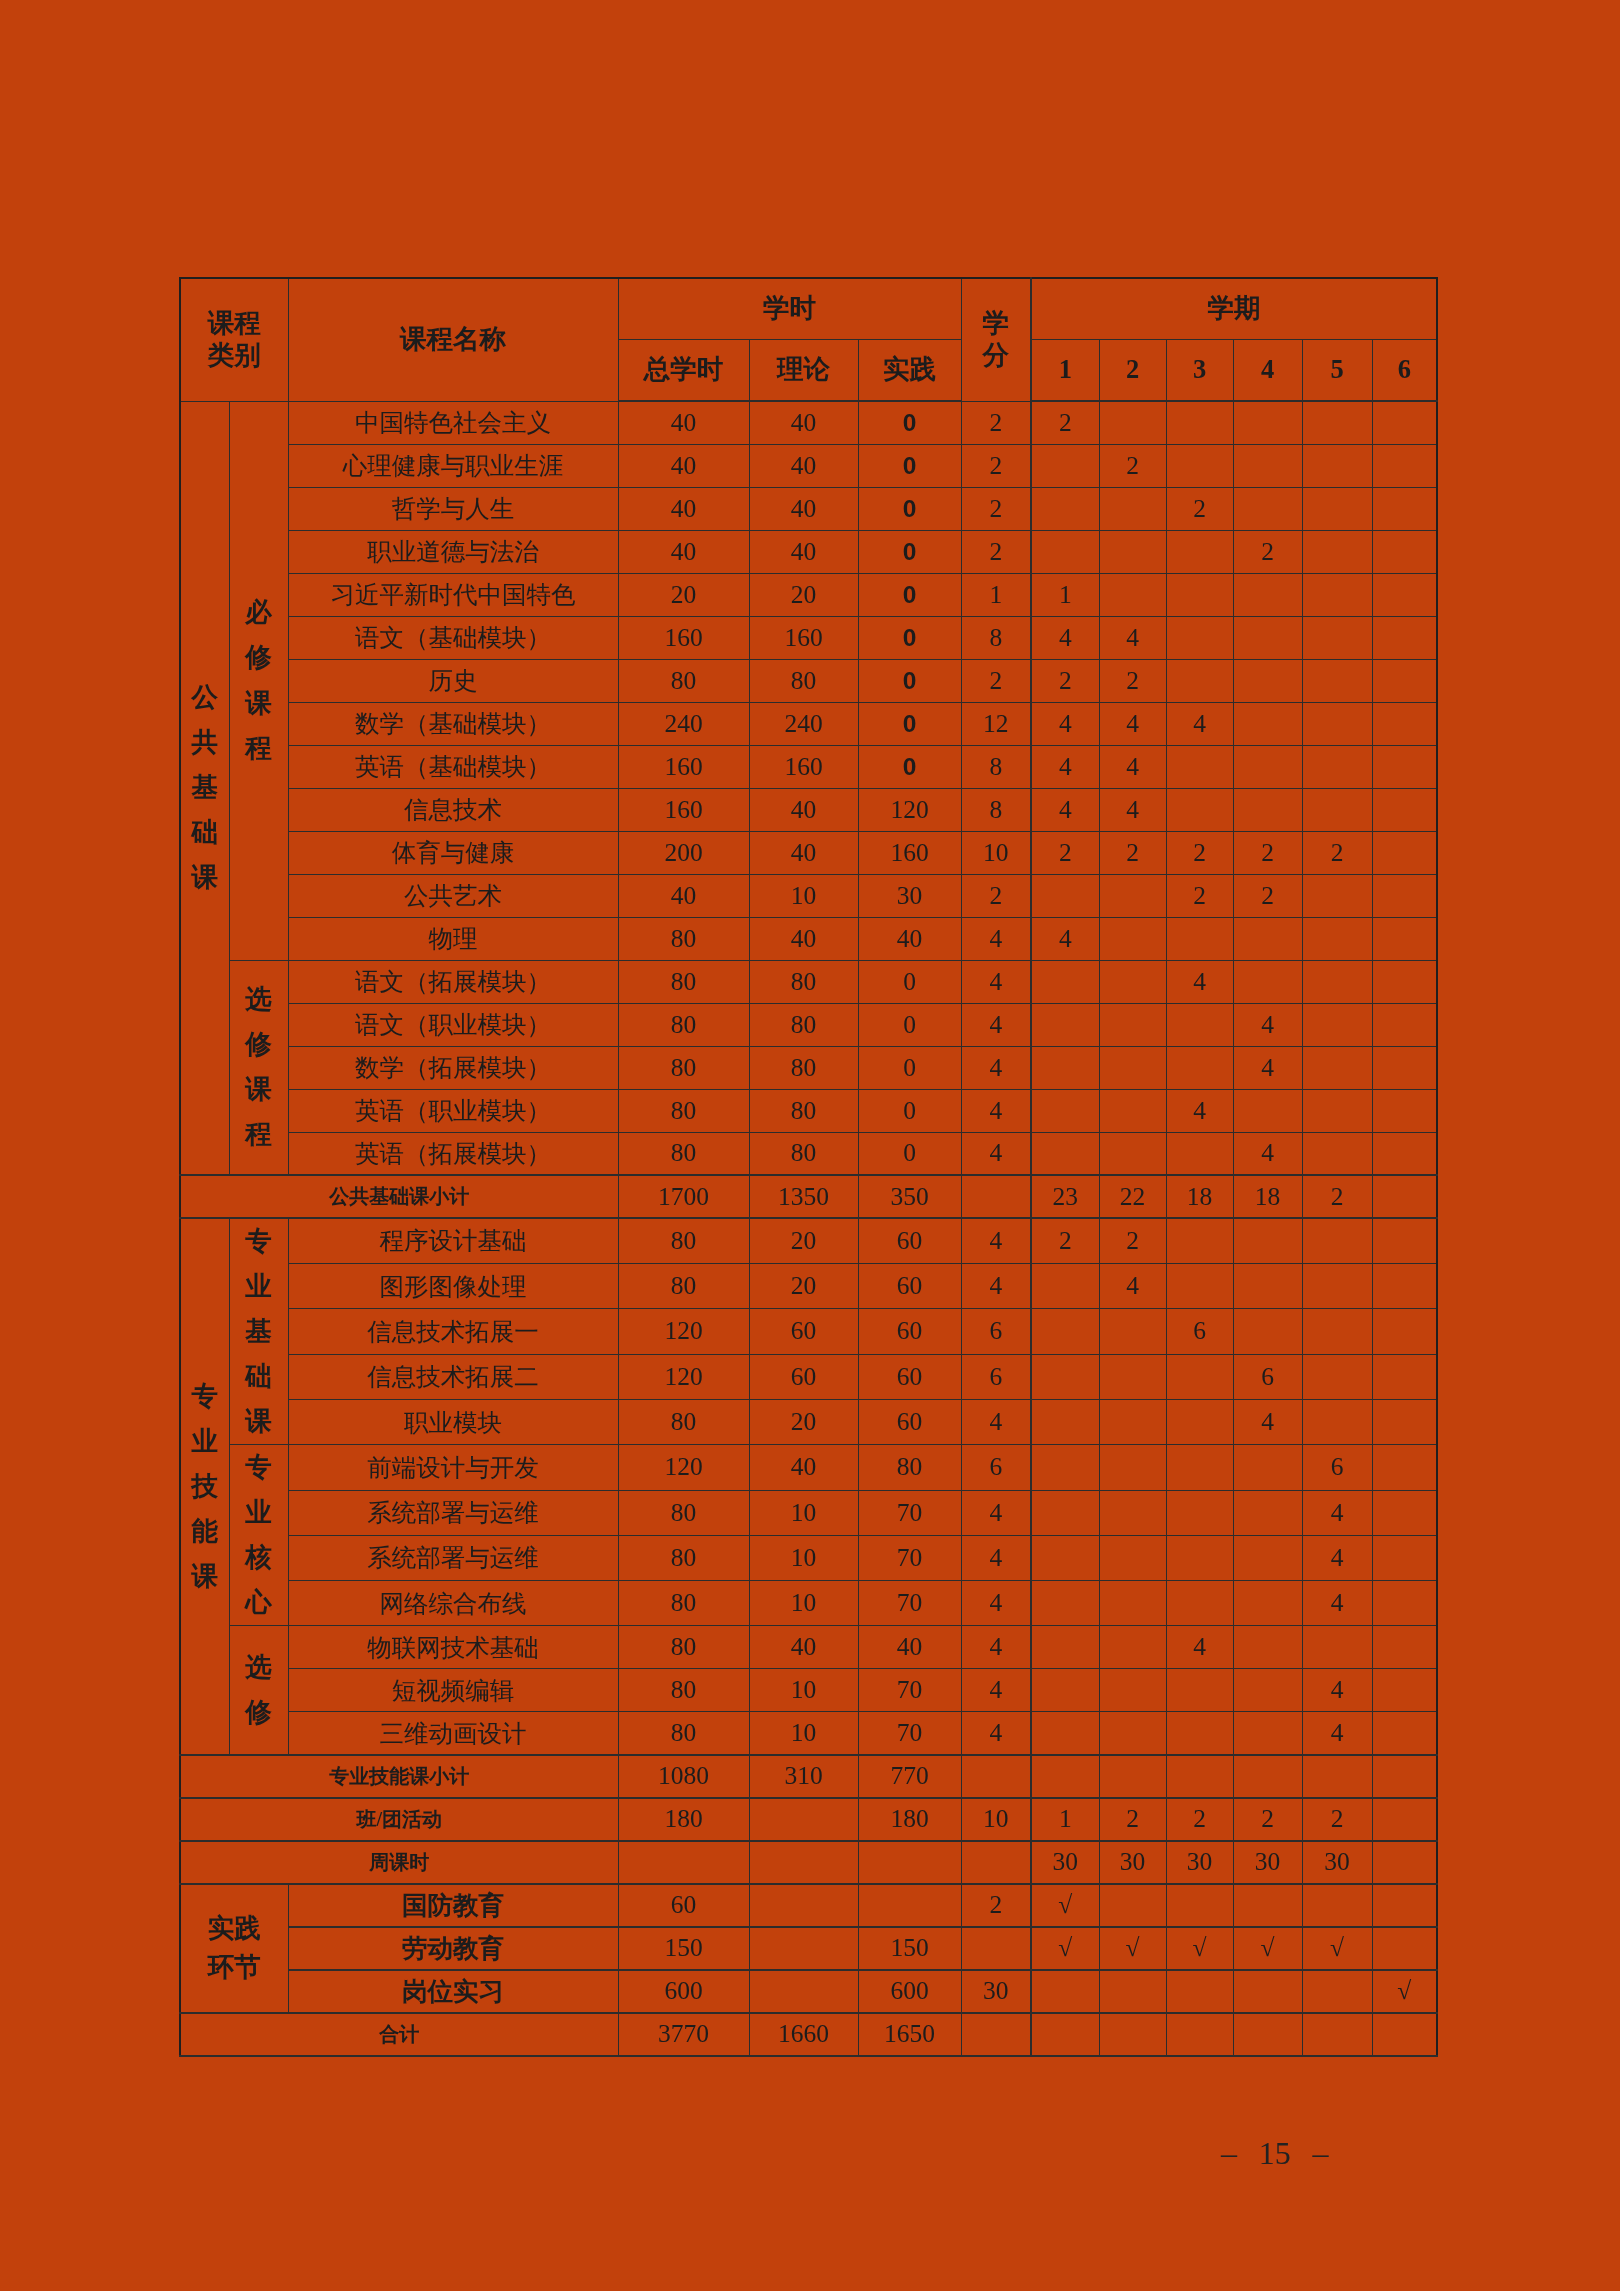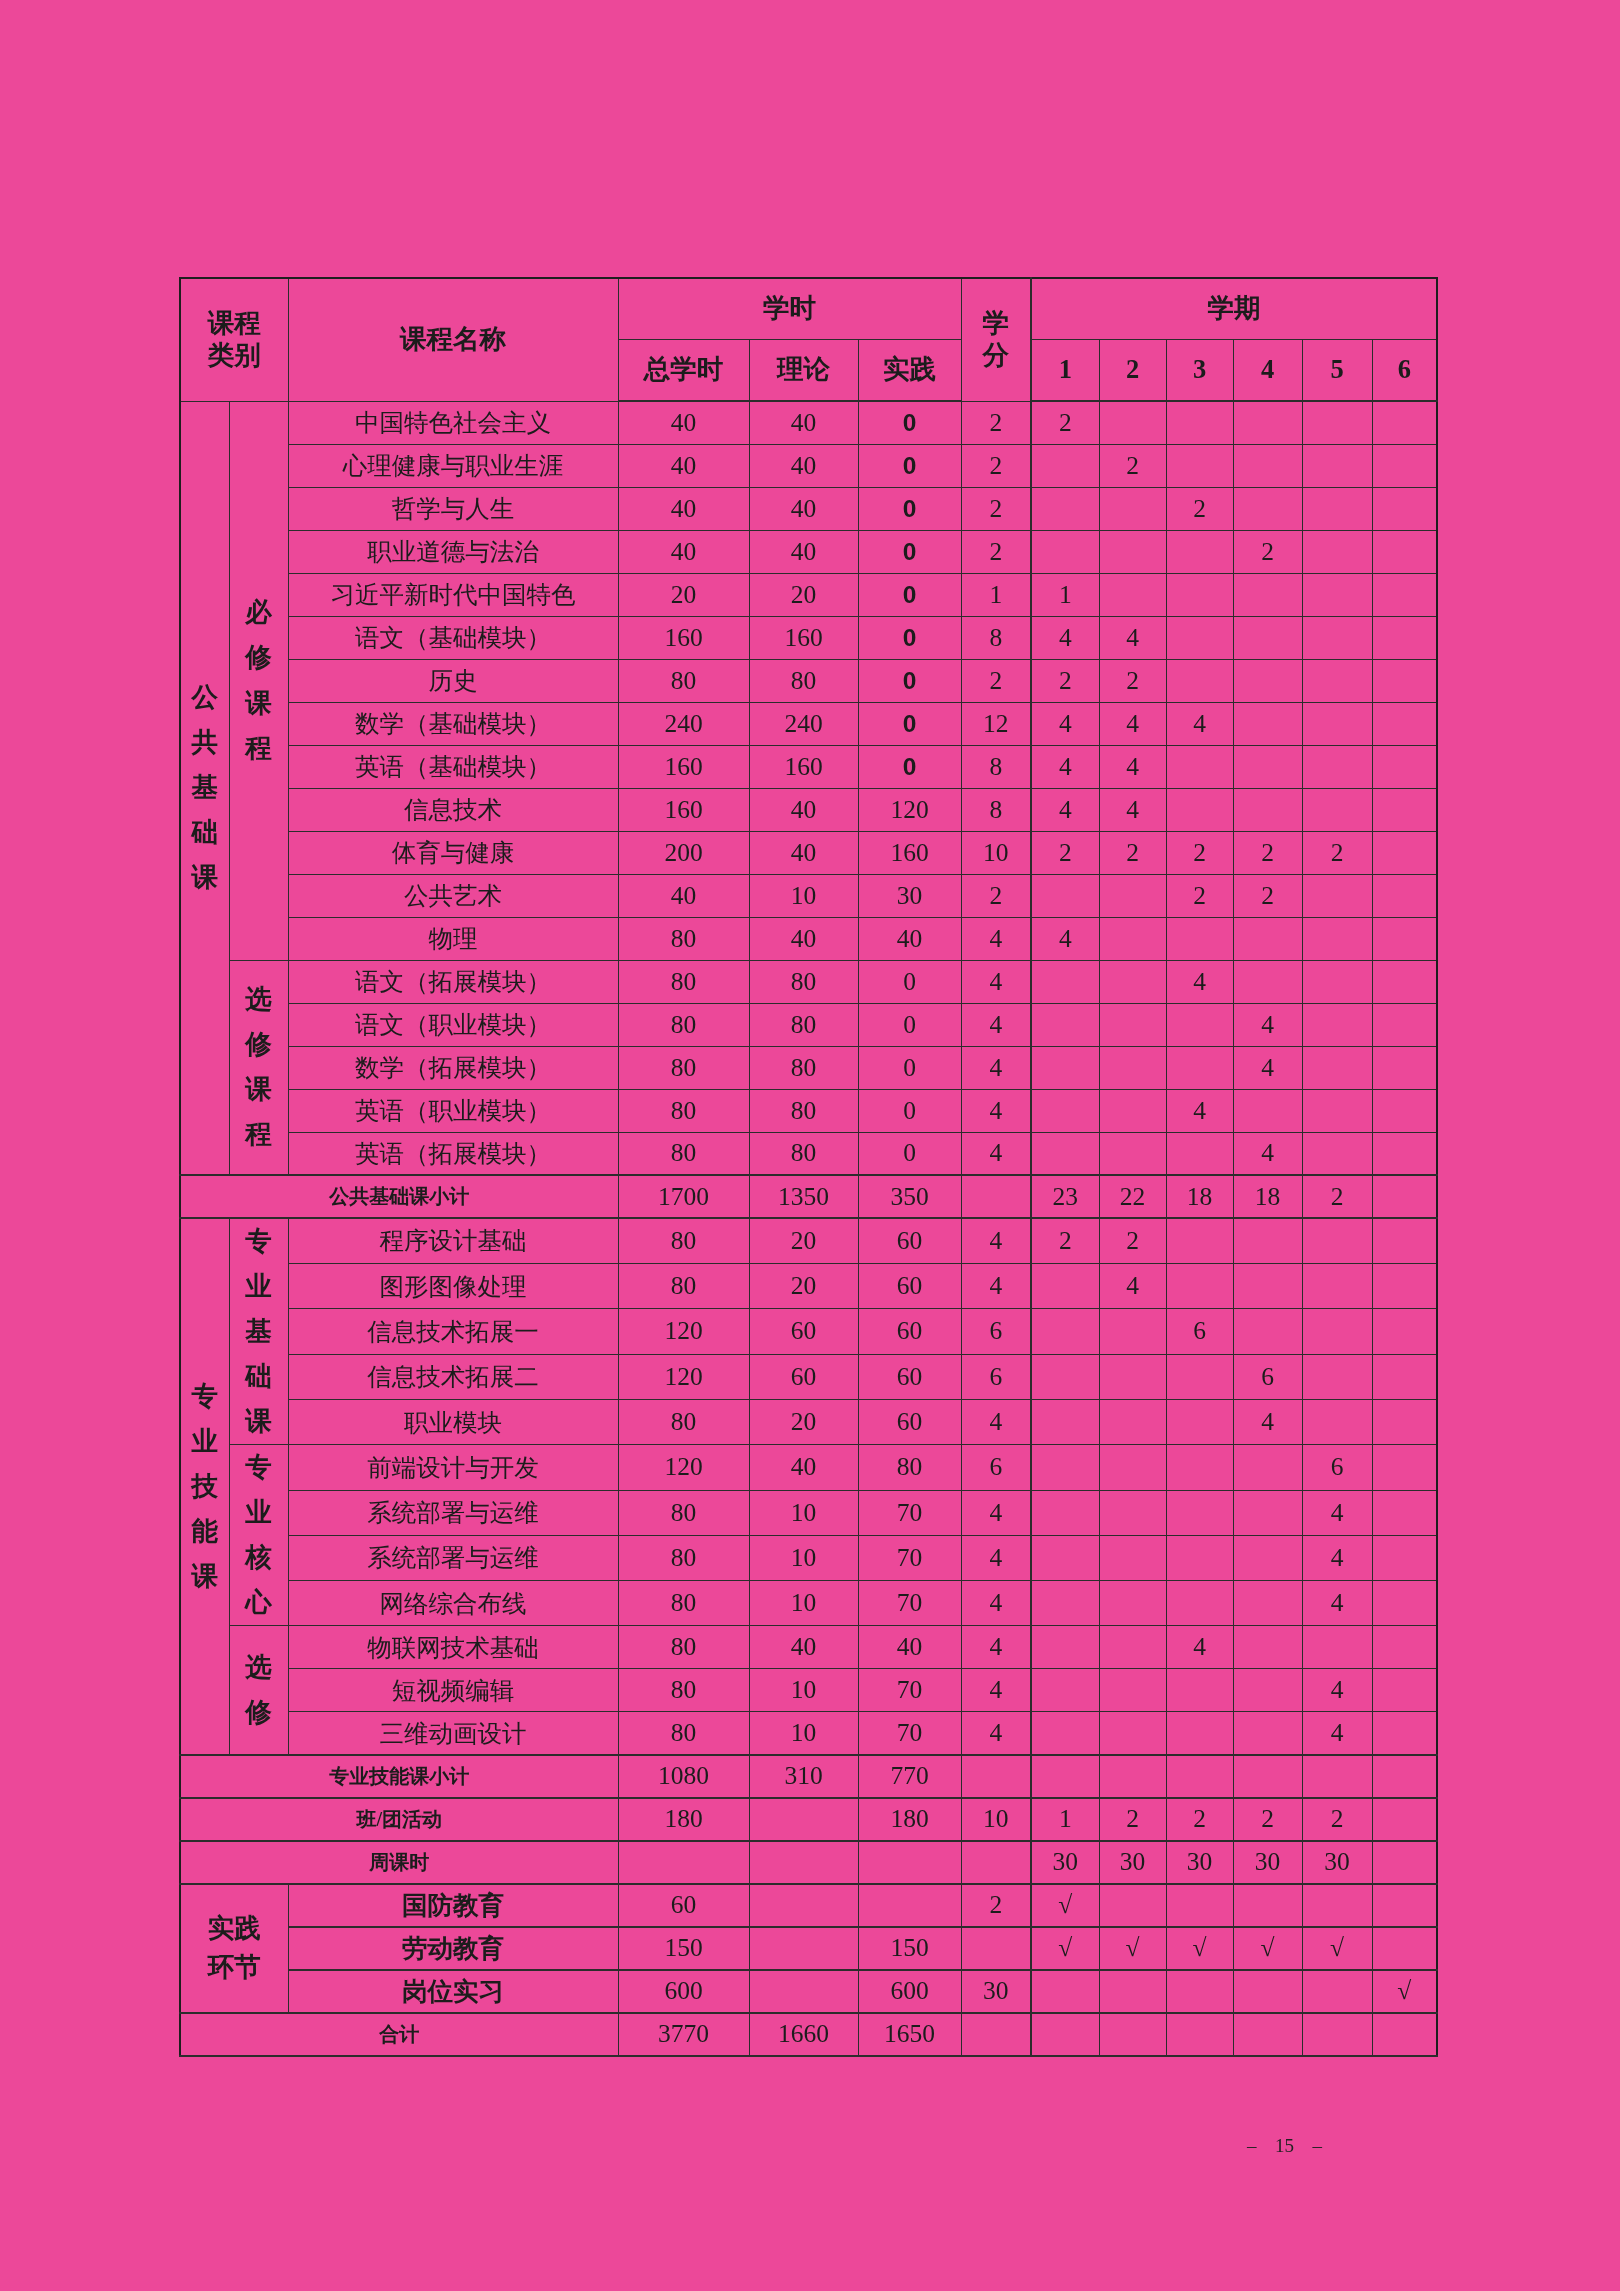--- a/index.html
+++ b/index.html
@@ -1,19 +1,19 @@
 <!DOCTYPE html>
 <html><head>
 <meta charset="utf-8">
 <style>
   html,body{margin:0;padding:0;background:#e8e8e8;}
   .page{
     position:relative;
     width:1620px;height:2292px;
-    background:#ec4899;
+    background:#c2410c;
     margin:0 auto;
     font-family:"Liberation Serif","DejaVu Serif",serif;
     color:#1c1c1c;
     overflow:hidden;
   }
   table.curriculum{
     position:absolute;
     left:179px;top:277px;
     width:1255px;
     border-collapse:collapse;
@@ -55,23 +55,23 @@
   .pname{font-size:25.5px;font-weight:700;}
   .num{font-size:25.5px;}
   .bz{
     font-family:"Liberation Sans","DejaVu Sans",sans-serif;
     font-weight:700;
     font-size:24.5px;
   }
   .row-label{font-weight:700;font-size:20px;}
   .page-number{
     position:absolute;
-    left:1247px;
+    left:1221px;
     top:2135px;
-    font-size:19px;
+    font-size:32px;
     word-spacing:13.7px;
     color:#222;
   }
 </style>
 </head>
 <body>
 
 <div class="page">
 
   <table class="curriculum">

